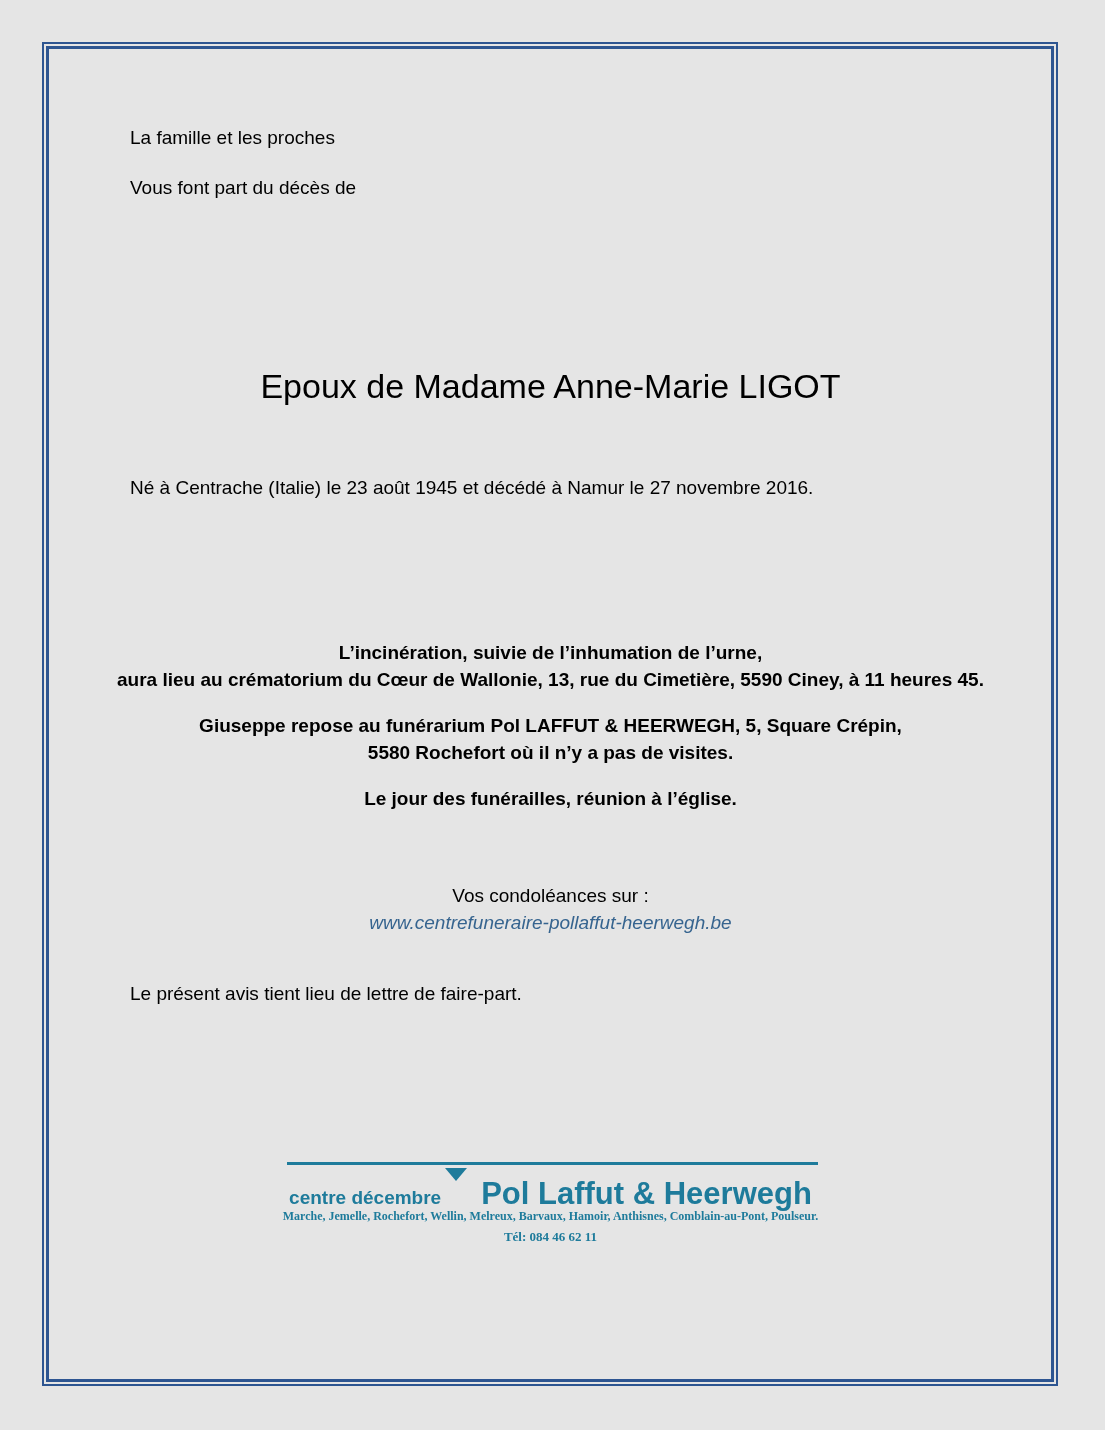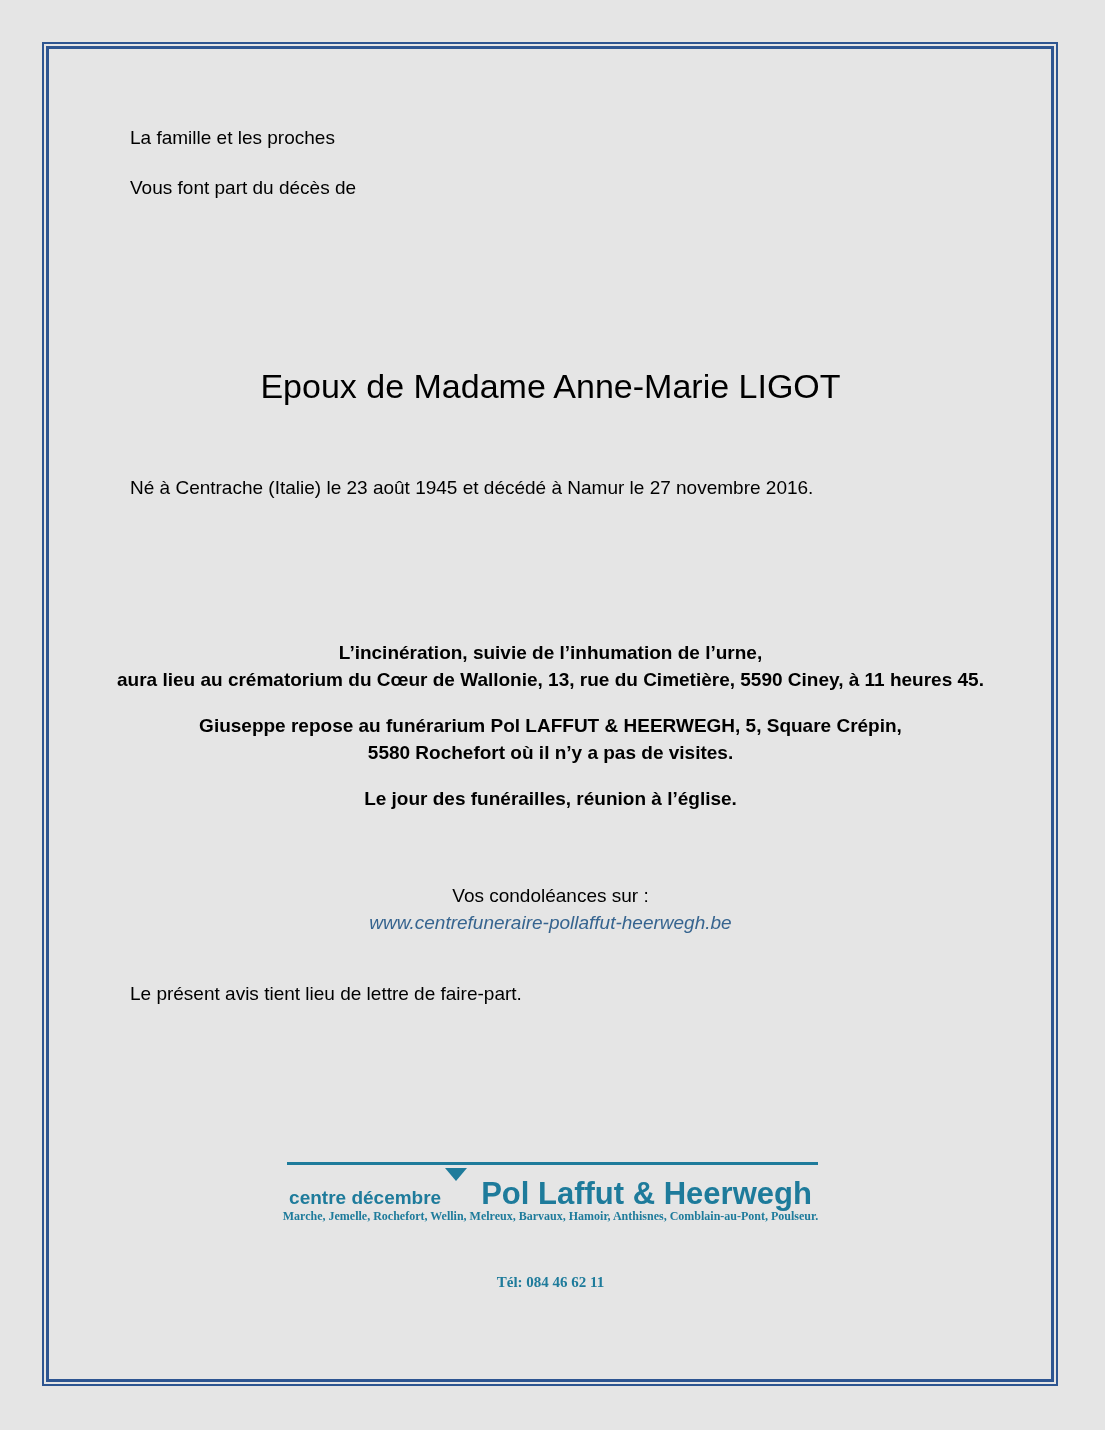--- a/index.html
+++ b/index.html
@@ -74,21 +74,21 @@
   }
   .footer-serif {
     position: absolute;
     left: 56px; right: 60px;
     text-align: center;
     font-family: "Liberation Serif", serif;
     font-weight: bold;
     color: var(--color-brand, #1e7b9b);
   }
   .locations { top: 1209px; font-size: 12px; }
-  .phone { top: 1273px; font-size: 15px; }
+  .phone { top: 1229px; font-size: 13px; }
 </style>
 </head>
 <body>
 
 <div class="page">
 
   <div class="frame">
     <div class="frame-inner"></div>
   </div>
 

